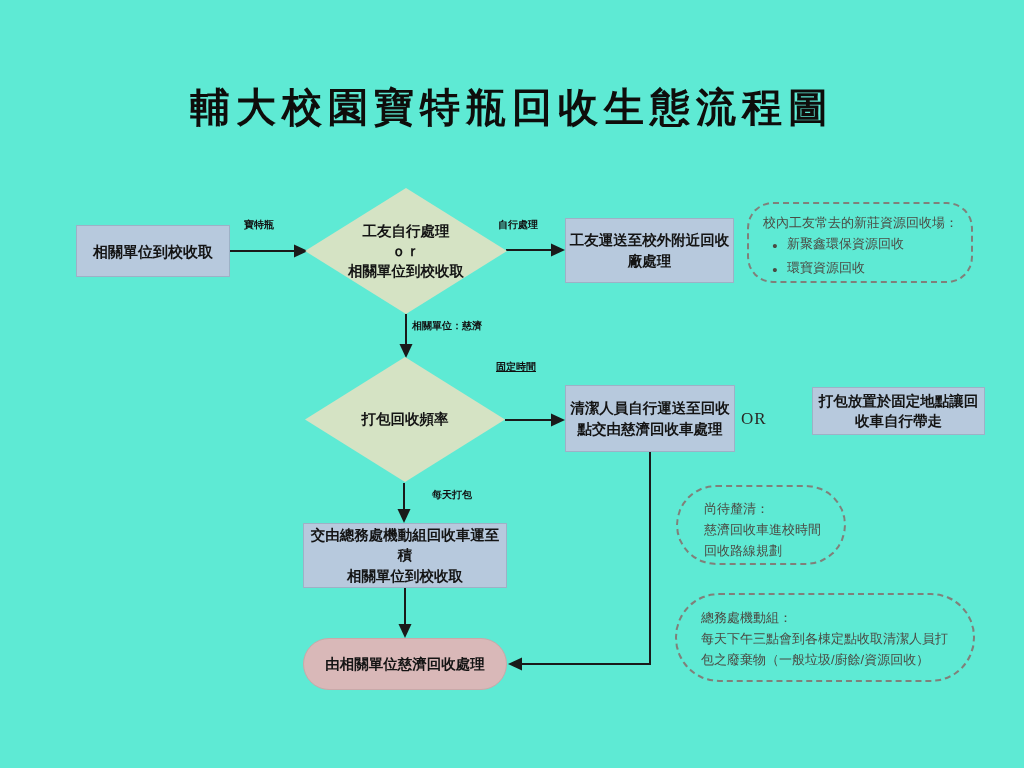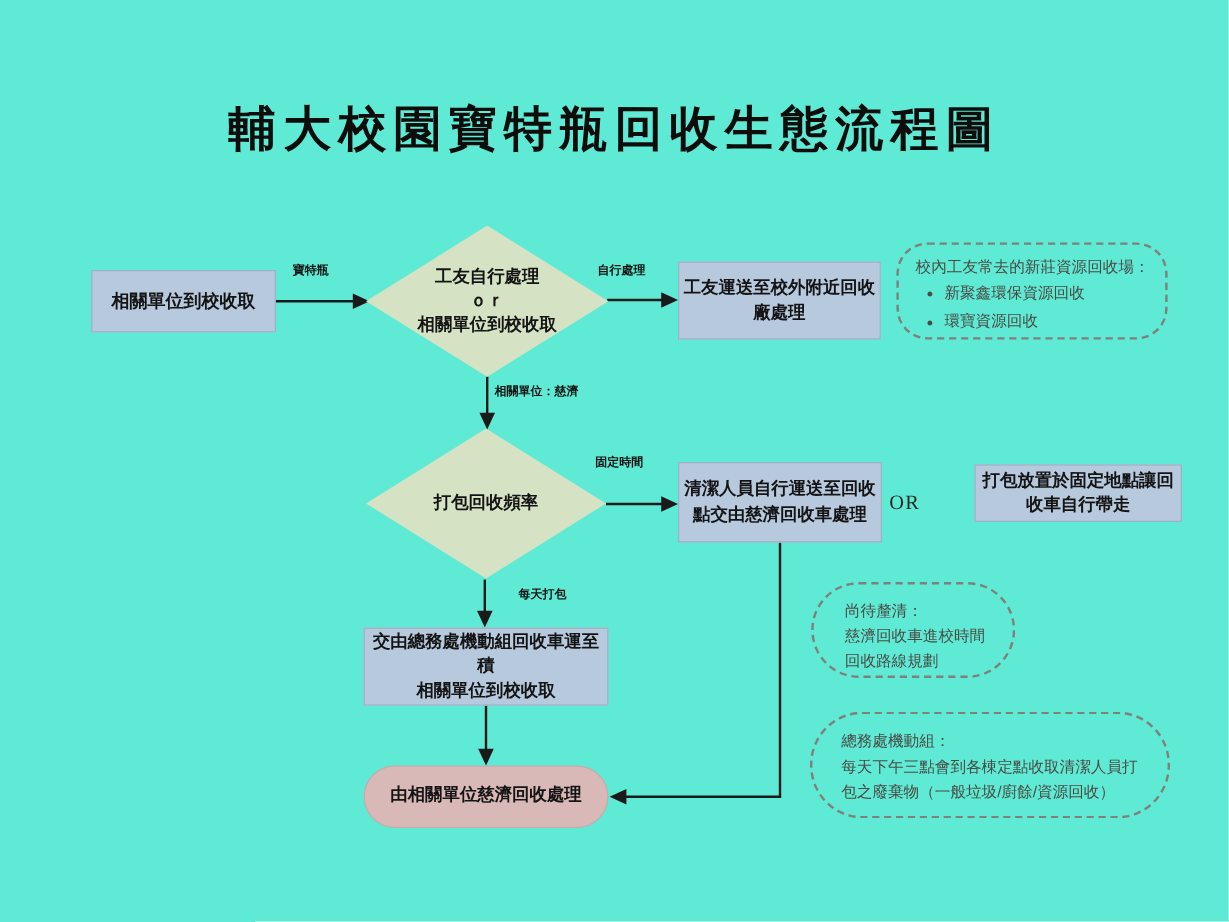--- a/index.html
+++ b/index.html
@@ -5,21 +5,21 @@
   html,body{margin:0;padding:0;}
   body{font-family:"Liberation Sans","DejaVu Sans",sans-serif;}
   .canvas{position:relative;width:1024px;height:768px;background:#5eead4;overflow:hidden;}
   .title{position:absolute;left:0;top:80px;width:1024px;text-align:center;
          font-size:40px;font-weight:800;letter-spacing:6px;color:#0e0d0b;white-space:nowrap;}
   .node{position:absolute;display:flex;align-items:center;justify-content:center;
         text-align:center;font-weight:bold;font-size:14.5px;line-height:1.4;color:#141414;
         white-space:pre-line;box-sizing:border-box;}
   .process{background:#b7c9dd;border:1px solid #9db1c6;}
   .decision{background:#d5e3c4;clip-path:polygon(50% 0,100% 50%,50% 100%,0 50%);}
-  .terminal{background:#d9b8b8;border:1px solid #c9a9a9;border-radius:26px;font-family:Liberation Mono, monospace;}
+  .terminal{background:#d9b8b8;border:1px solid #c9a9a9;border-radius:26px;}
   .edge-label{position:absolute;font-weight:bold;font-size:10px;color:#111;white-space:nowrap;text-align:right;}
   .or-label{position:absolute;font-family:"Liberation Serif","DejaVu Serif",serif;
             font-size:17px;color:#2a2a26;letter-spacing:1px;}
   .note{position:absolute;border:2px dashed #80807a;box-sizing:border-box;color:#4b4b44;
         font-size:13px;line-height:1.6;background:transparent;}
   .note-body{white-space:pre-line;}
   .note-sites{border-radius:26px;padding:9px 10px 6px 14px;}
   .note-clarify{border-radius:40px;padding:12px 10px 10px 26px;}
   .note-mobile{border-radius:44px;padding:13px 14px 10px 24px;}
   .bullet-row{display:flex;align-items:flex-start;}
@@ -87,21 +87,21 @@
 收車自行帶走</div>
 
   <div class="node process" style="left:303px;top:523px;width:204px;height:65px;">交由總務處機動組回收車運至積
 相關單位到校收取</div>
 
   <div class="node terminal" style="left:303px;top:638px;width:204px;height:52px;">由相關單位慈濟回收處理</div>
 
   <div class="edge-label" style="left:244px;top:218px;">寶特瓶</div>
   <div class="edge-label" style="left:498px;top:218px;">自行處理</div>
   <div class="edge-label" style="left:412px;top:319px;">相關單位：慈濟</div>
-  <div class="edge-label" style="left:496px;top:378px;">固定時間</div>
+  <div class="edge-label" style="left:496px;top:360px;text-decoration:underline;">固定時間</div>
   <div class="edge-label" style="left:416px;top:488px;margin-left:16px;">每天打包</div>
 
   <div class="note note-clarify" style="left:676px;top:485px;width:170px;height:80px;">
     <div class="note-body">尚待釐清：
 慈濟回收車進校時間
 回收路線規劃</div>
   </div>
 
   <div class="note note-sites" style="left:747px;top:202px;width:226px;height:81px;">
     <div style="white-space:nowrap;">校內工友常去的新莊資源回收場：</div>

